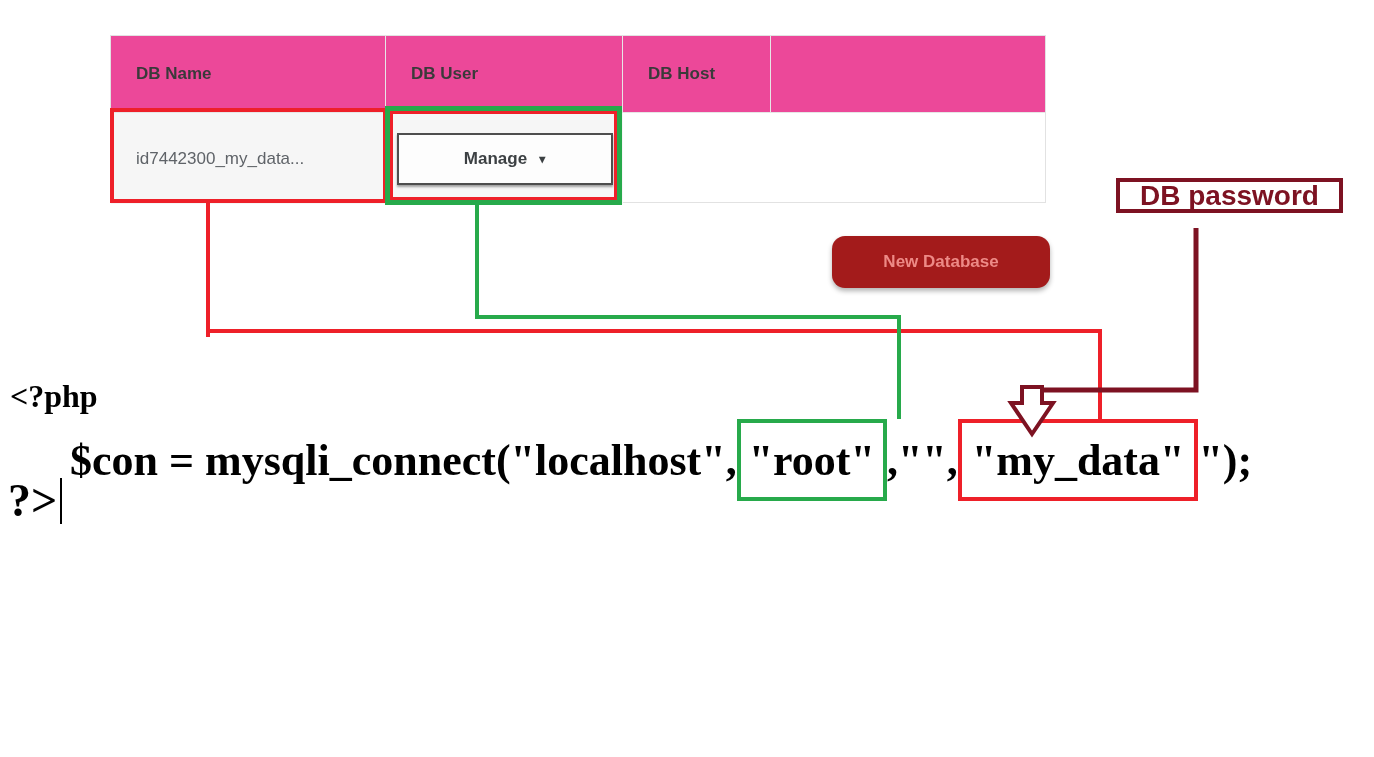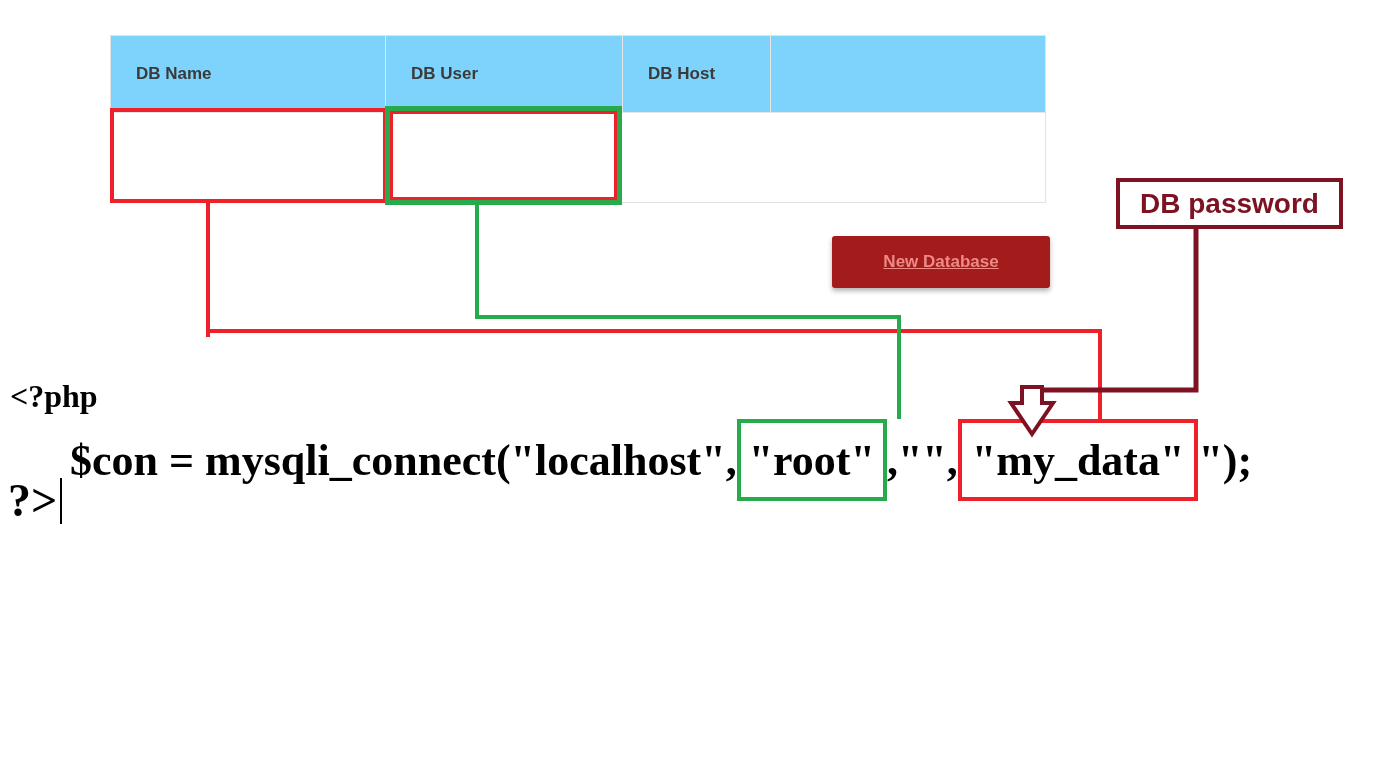--- a/index.html
+++ b/index.html
@@ -16,53 +16,52 @@
     border: 1px solid #e2e2e2;
   }
   .db-table .cell {
     display: flex; align-items: center;
     padding-left: 25px;
     border-right: 1px solid #e6e6e6;
   }
   .db-table .cell.last { border-right: none; }
   .db-table .head {
     font-weight: bold; font-size: 17px; color: #3a3a3a;
-    border-bottom: 1px solid #e6e6e6; background: #7dd3fc;
+    border-bottom: 1px solid #e6e6e6; background: #ec4899;
   }
   .db-table .data { font-size: 17px; color: #5f6368; background: #f6f6f6; }
   .db-table .actions { justify-content: center; padding-left: 0; }
 
   
   .manage-btn {
     width: 216px; height: 52px;
     background: #fdfdfd;
     border: 2px solid #4e4e4e;
     box-shadow: 0 2px 2px rgba(0,0,0,0.35);
     display: flex; align-items: center; justify-content: center;
     font-weight: bold; font-size: 17px; color: #3c4043;
     cursor: pointer;
   }
   .manage-btn .caret { font-size: 12px; margin-left: 12px; color: #3c4043; }
 
   
   .new-db-btn {
     position: absolute; left: 832px; top: 236px; width: 218px; height: 52px;
     background: #a31b1b;
-    border: none; border-radius: 3px;
+    border: none; border-radius: 13px;
     box-shadow: 0 3px 5px rgba(0,0,0,0.3);
     display: flex; align-items: center; justify-content: center;
     font-family: "Liberation Sans", sans-serif;
     font-weight: bold; font-size: 17px; color: #ed8a86;
     cursor: pointer;
-    text-decoration: underline;
   }
 
   
   .db-password-label {
-    position: absolute; left: 1116px; top: 178px; width: 227px; height: 51px;
+    position: absolute; left: 1116px; top: 178px; width: 227px; height: 35px;
     background: #ffffff;
     border: 4px solid #7d1222;
     display: flex; align-items: center; justify-content: center;
     font-weight: bold; font-size: 28px; color: #7d1222;
   }
 
   
   .hl-box { position: absolute; background: transparent; z-index: 4; }
   .hl-red   { left: 110px; top: 108px; width: 277px; height: 95px; border: 4px solid #ee2029; }
   .hl-green { left: 385px; top: 106px; width: 237px; height: 99px; border: 5px solid #27aa4b; }
@@ -89,20 +88,27 @@
 </style>
 </head>
 <body>
 
 <div class="db-table">
   <div class="cell head">DB Name</div>
   <div class="cell head">DB User</div>
   <div class="cell head">DB Host</div>
   <div class="cell head last"></div>
 
+  <div class="cell data">id7442300_my_data...</div>
+  <div class="cell data last actions">
+    <div class="manage-btn">
+      <span>Manage</span>
+      <span class="caret">▾</span>
+    </div>
+  </div>
 </div>
 
 <div class="hl-box hl-red"></div>
 <div class="hl-box hl-green">
   <div class="hl-green-inner"></div>
 </div>
 
 <button class="new-db-btn">New Database</button>
 
 <div class="db-password-label">DB password</div>

